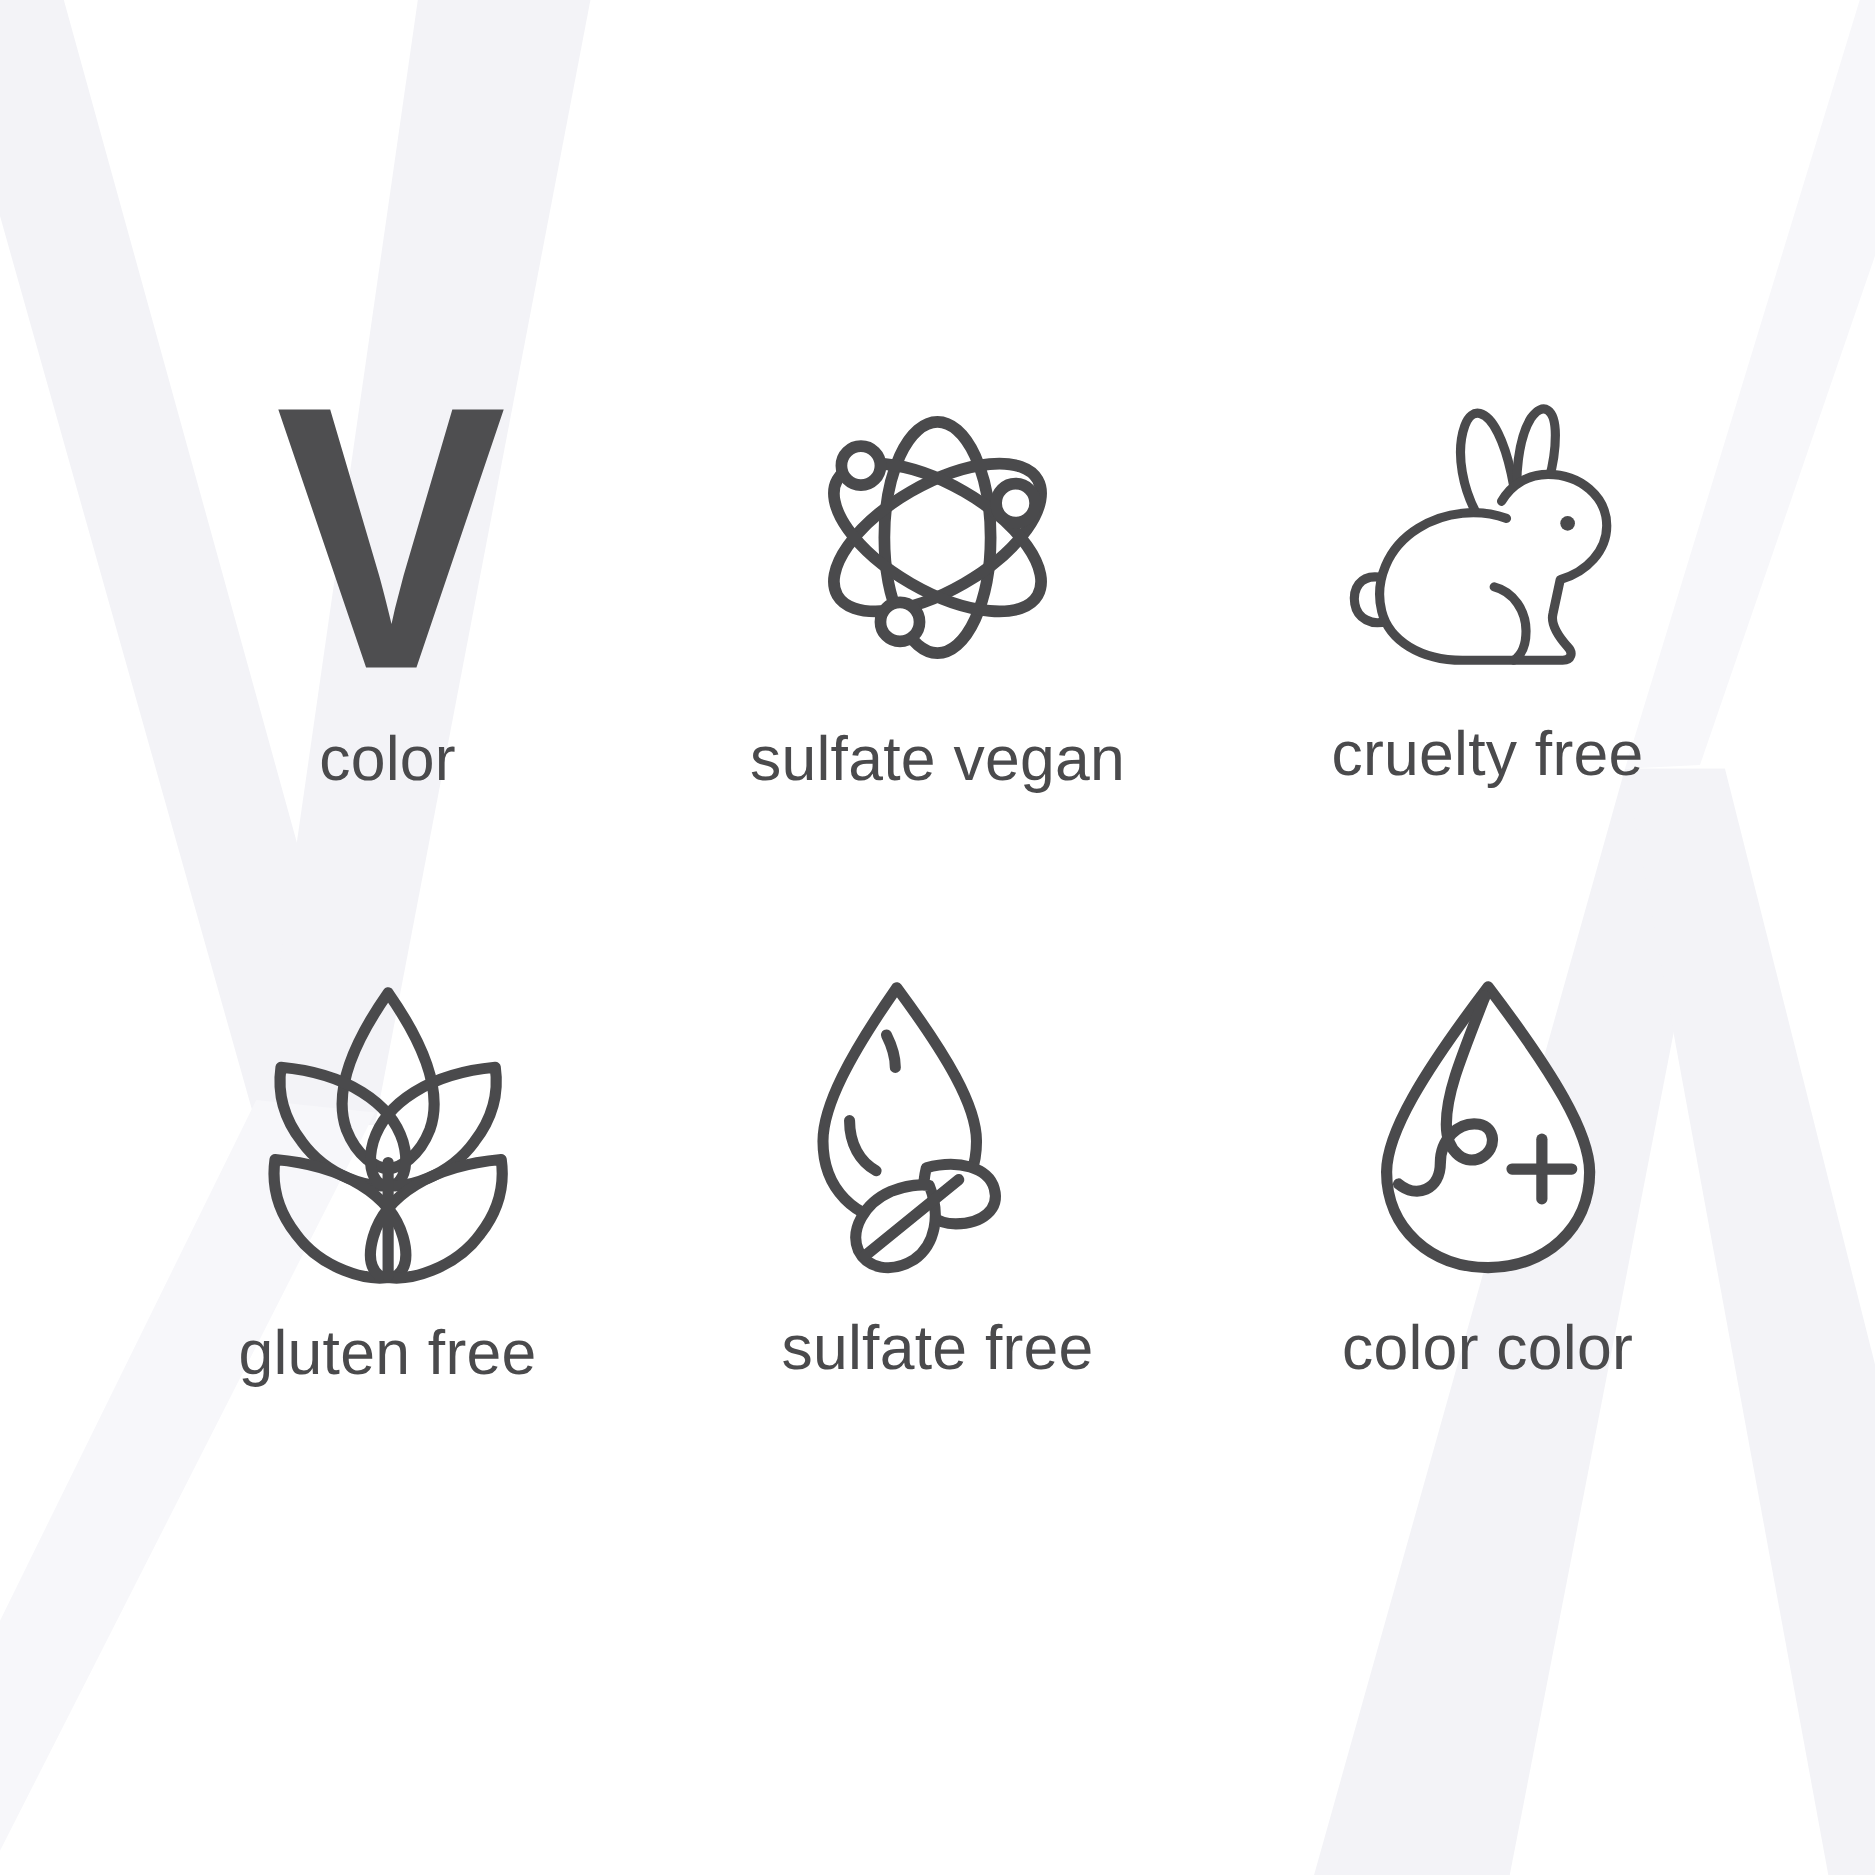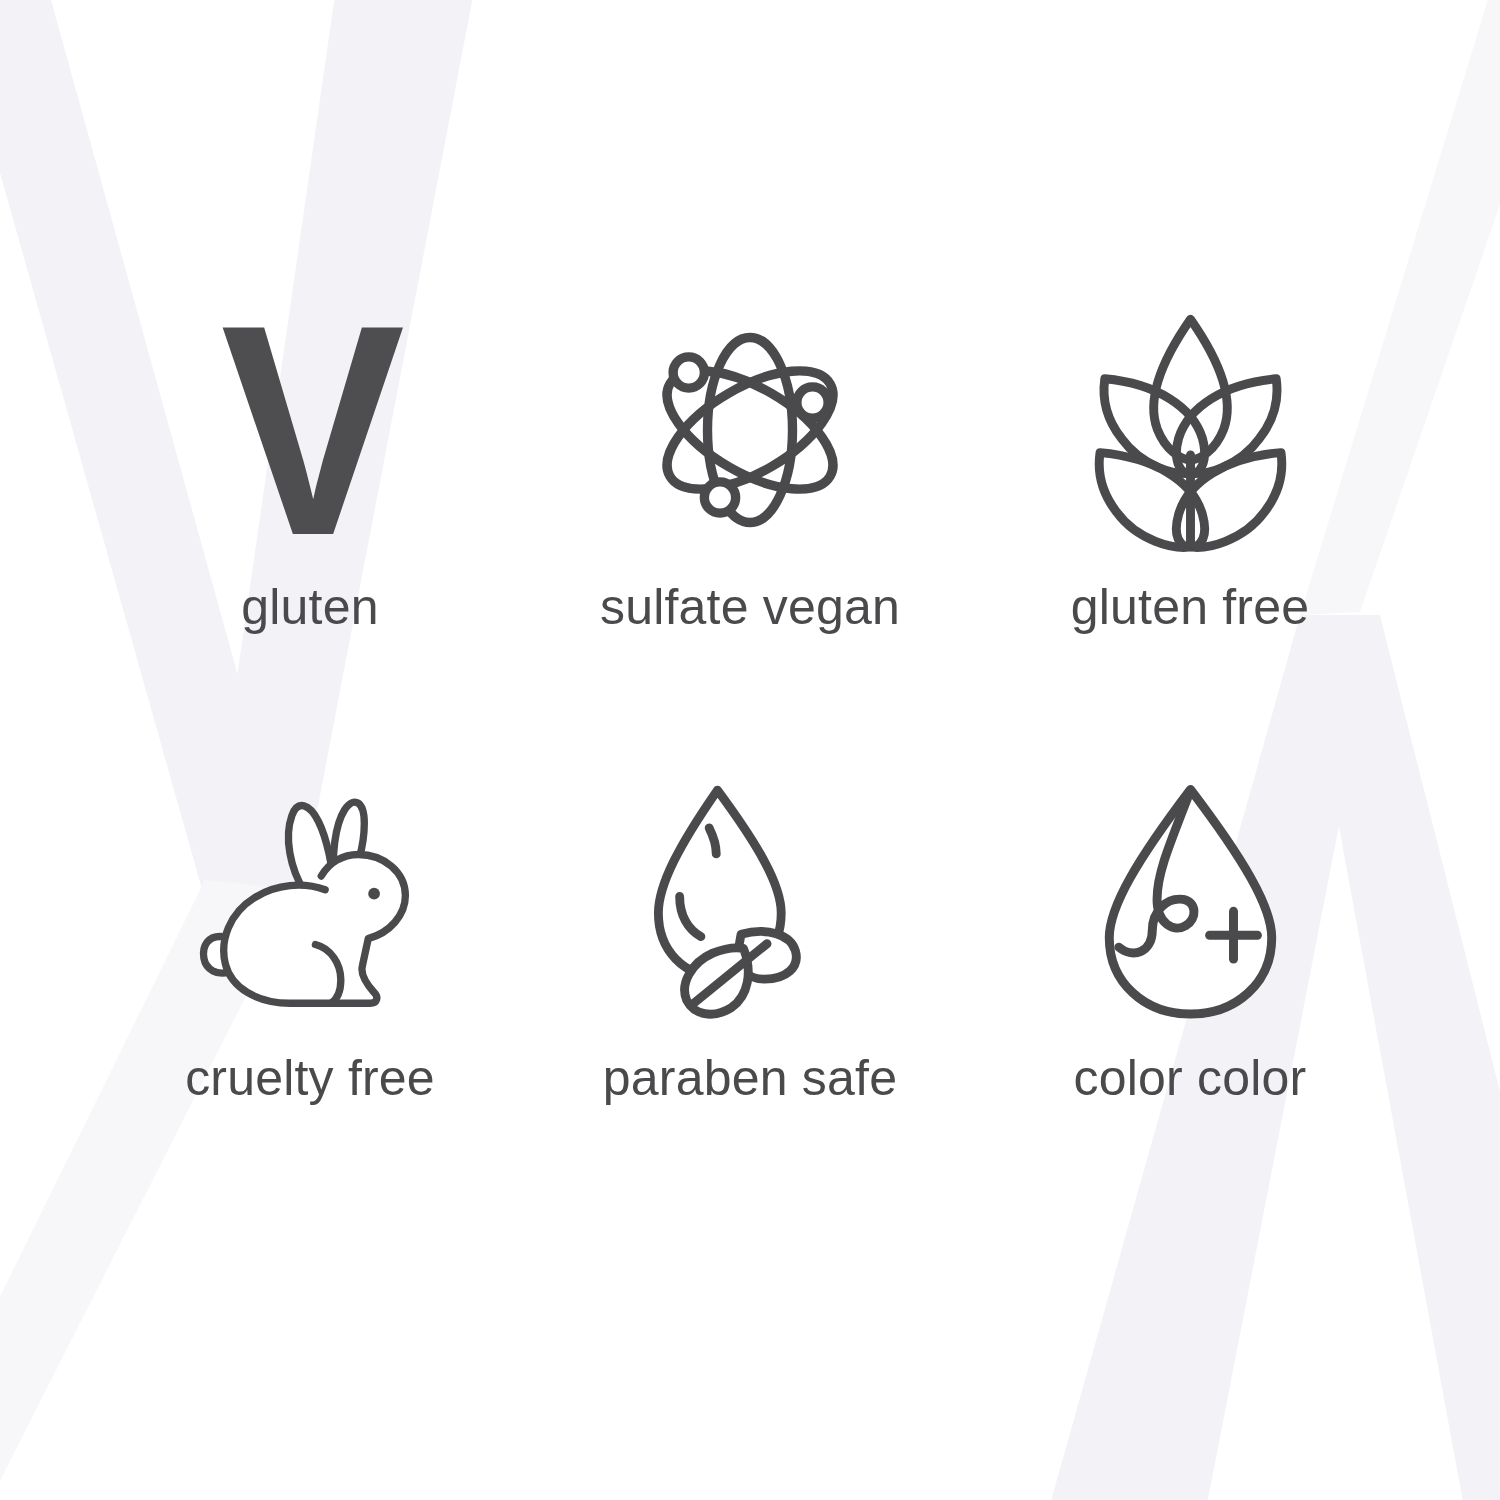--- a/index.html
+++ b/index.html
@@ -86,62 +86,37 @@
 
     <polygon points="1300,615 1360,612 1560,30 1560,-40 1500,-40" fill="#f7f7fa"></polygon>
   </svg>
 
   <div id="grid">
 
     <div class="badge">
       <div class="art">
         <span class="vglyph">V</span>
       </div>
-      <div class="caption">gluten</div>
+      <div class="caption">color</div>
     </div>
 
     <div class="badge">
       <div class="art">
         <svg width="250" height="250" viewBox="0 0 200 200" fill="none" stroke="#4a4a4c" stroke-width="7.5" stroke-linecap="round" stroke-linejoin="round">
           <ellipse cx="100" cy="100" rx="34" ry="74"></ellipse>
           <ellipse cx="100" cy="100" rx="34" ry="74" transform="rotate(60 100 100)"></ellipse>
           <ellipse cx="100" cy="100" rx="34" ry="74" transform="rotate(-60 100 100)"></ellipse>
           <circle cx="51" cy="54" r="12.5" fill="#ffffff"></circle>
           <circle cx="150" cy="78" r="12.5" fill="#ffffff"></circle>
           <circle cx="76" cy="154" r="12.5" fill="#ffffff"></circle>
         </svg>
       </div>
       <div class="caption">sulfate vegan</div>
     </div>
 
-    <div class="badge">
-      <div class="art">
-        <svg width="215" height="250" viewBox="0 0 180 210" fill="none" stroke="#4a4a4c" stroke-width="7.5" stroke-linecap="round" stroke-linejoin="round">
-
-          <path d="M90 12 C 118 52 126 82 118 104 C 111 122 98 130 90 130
-                   C 82 130 69 122 62 104 C 54 82 62 52 90 12 Z"></path>
-
-          <path d="M18 62 C 62 66 92 86 100 112 C 104 126 101 136 96 140
-                   C 78 146 48 134 32 112 C 18 94 16 76 18 62 Z"></path>
-
-          <path d="M162 62 C 118 66 88 86 80 112 C 76 126 79 136 84 140
-                   C 102 146 132 134 148 112 C 162 94 164 76 162 62 Z"></path>
-
-          <path d="M14 124 C 60 128 92 148 100 176 C 104 190 101 198 96 202
-                   C 76 208 44 196 28 174 C 14 156 12 138 14 124 Z"></path>
-
-          <path d="M166 124 C 120 128 88 148 80 176 C 76 190 79 198 84 202
-                   C 104 208 136 196 152 174 C 166 156 168 138 166 124 Z"></path>
-
-          <path d="M90 126 L 90 202"></path>
-        </svg>
-      </div>
-      <div class="caption">gluten free</div>
-    </div>
-
     <div class="badge row2">
       <div class="art">
         <svg width="245" height="225" viewBox="0 0 250 230" fill="none" stroke="#4a4a4c" stroke-width="7.5" stroke-linecap="round" stroke-linejoin="round">
 
           <path d="M119 106 C 104 82 98 50 106 28 C 112 12 124 16 133 34
                    C 142 52 148 82 148 100" fill="#ffffff"></path>
 
           <path d="M150 98 C 146 70 150 38 160 22 C 170 8 180 14 180 36
                    C 180 60 172 86 162 102" fill="#ffffff"></path>
 
@@ -154,41 +129,66 @@
                    C 158 68 144 76 136 90" fill="#ffffff"></path>
 
           <path d="M130 160 C 146 164 156 180 156 196 C 156 208 152 216 146 220"></path>
 
           <circle cx="190" cy="108" r="6" fill="#4a4a4c" stroke="none"></circle>
         </svg>
       </div>
       <div class="caption">cruelty free</div>
     </div>
 
+    <div class="badge">
+      <div class="art">
+        <svg width="215" height="250" viewBox="0 0 180 210" fill="none" stroke="#4a4a4c" stroke-width="7.5" stroke-linecap="round" stroke-linejoin="round">
+
+          <path d="M90 12 C 118 52 126 82 118 104 C 111 122 98 130 90 130
+                   C 82 130 69 122 62 104 C 54 82 62 52 90 12 Z"></path>
+
+          <path d="M18 62 C 62 66 92 86 100 112 C 104 126 101 136 96 140
+                   C 78 146 48 134 32 112 C 18 94 16 76 18 62 Z"></path>
+
+          <path d="M162 62 C 118 66 88 86 80 112 C 76 126 79 136 84 140
+                   C 102 146 132 134 148 112 C 162 94 164 76 162 62 Z"></path>
+
+          <path d="M14 124 C 60 128 92 148 100 176 C 104 190 101 198 96 202
+                   C 76 208 44 196 28 174 C 14 156 12 138 14 124 Z"></path>
+
+          <path d="M166 124 C 120 128 88 148 80 176 C 76 190 79 198 84 202
+                   C 104 208 136 196 152 174 C 166 156 168 138 166 124 Z"></path>
+
+          <path d="M90 126 L 90 202"></path>
+        </svg>
+      </div>
+      <div class="caption">gluten free</div>
+    </div>
+
     <div class="badge row2">
       <div class="art">
         <svg width="215" height="248" viewBox="0 0 180 210" fill="none" stroke="#4a4a4c" stroke-width="7.5" stroke-linecap="round" stroke-linejoin="round">
 
           <path d="M62 12 C 30 58 12 92 12 116 C 12 148 34 170 64 170
                    C 94 170 116 148 116 116 C 116 92 96 58 62 12 Z" fill="#ffffff"></path>
 
           <path d="M55 44 C 59 52 61 60 61 66"></path>
 
           <path d="M30 102 C 30 118 37 130 48 136"></path>
 
           <path d="M82 134 C 104 128 124 134 128 148 C 132 162 120 172 102 172
                    C 88 172 80 164 80 152 C 80 144 81 138 82 134 Z" fill="#ffffff"></path>
 
           <path d="M84 146 C 92 166 88 186 74 196 C 58 206 42 202 36 190
                    C 30 176 40 158 58 150 C 68 146 78 145 84 146 Z" fill="#ffffff"></path>
 
           <path d="M104 142 L 40 194"></path>
         </svg>
       </div>
-      <div class="caption">paraben safe</div>
+      <div class="caption">sulfate free</div>
     </div>
 
     <div class="badge row2">
       <div class="art">
         <svg width="215" height="248" viewBox="0 0 180 205" fill="none" stroke="#4a4a4c" stroke-width="7.5" stroke-linecap="round" stroke-linejoin="round">
 
           <path d="M90 10 C 46 68 22 108 22 134 C 22 172 52 198 90 198
                    C 128 198 158 172 158 134 C 158 108 134 68 90 10 Z" fill="#ffffff"></path>
 
           <path d="M88 16 C 70 62 62 82 62 102

